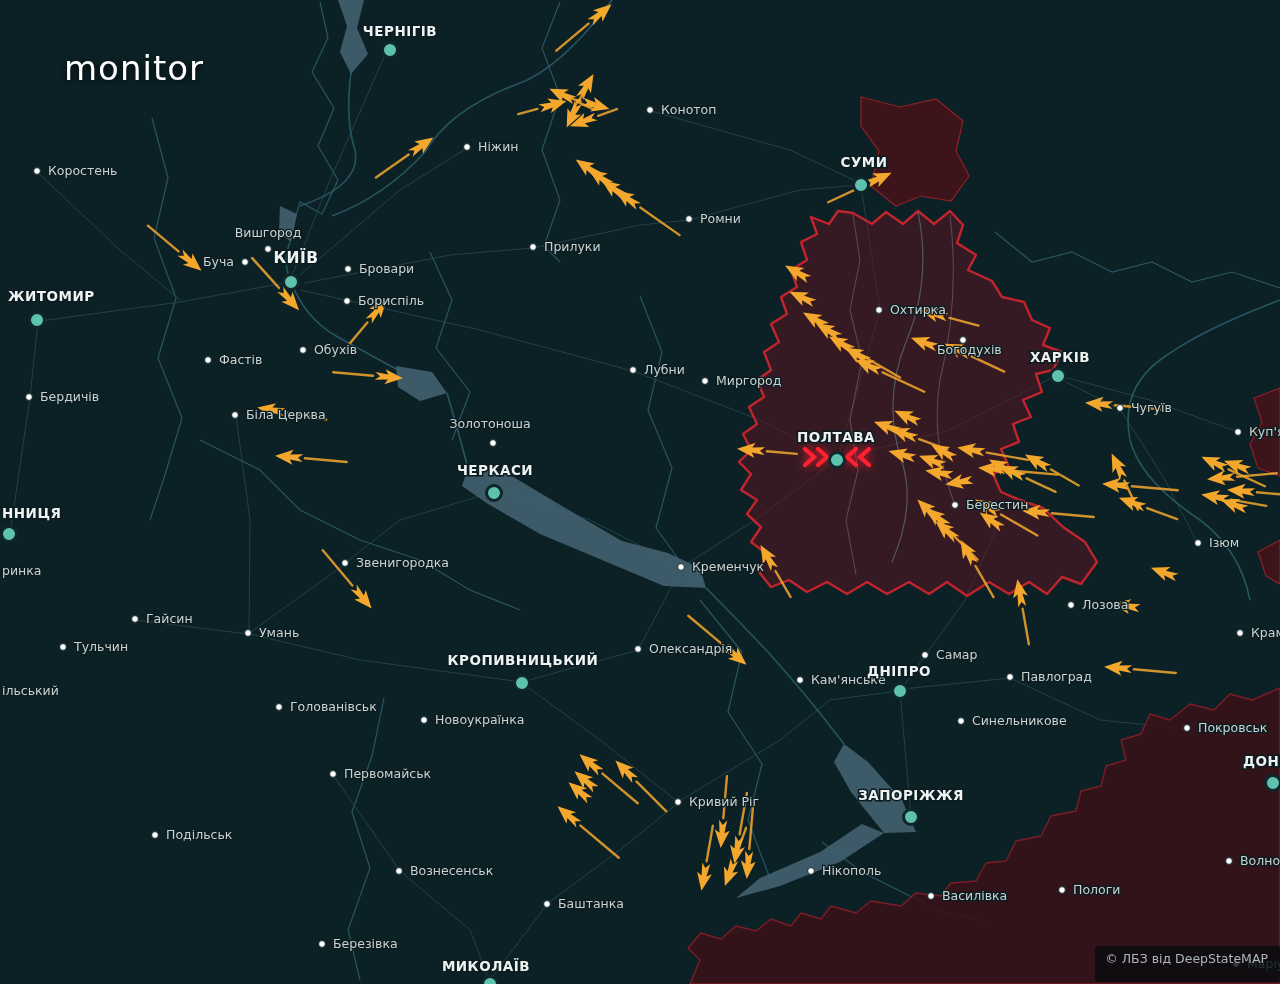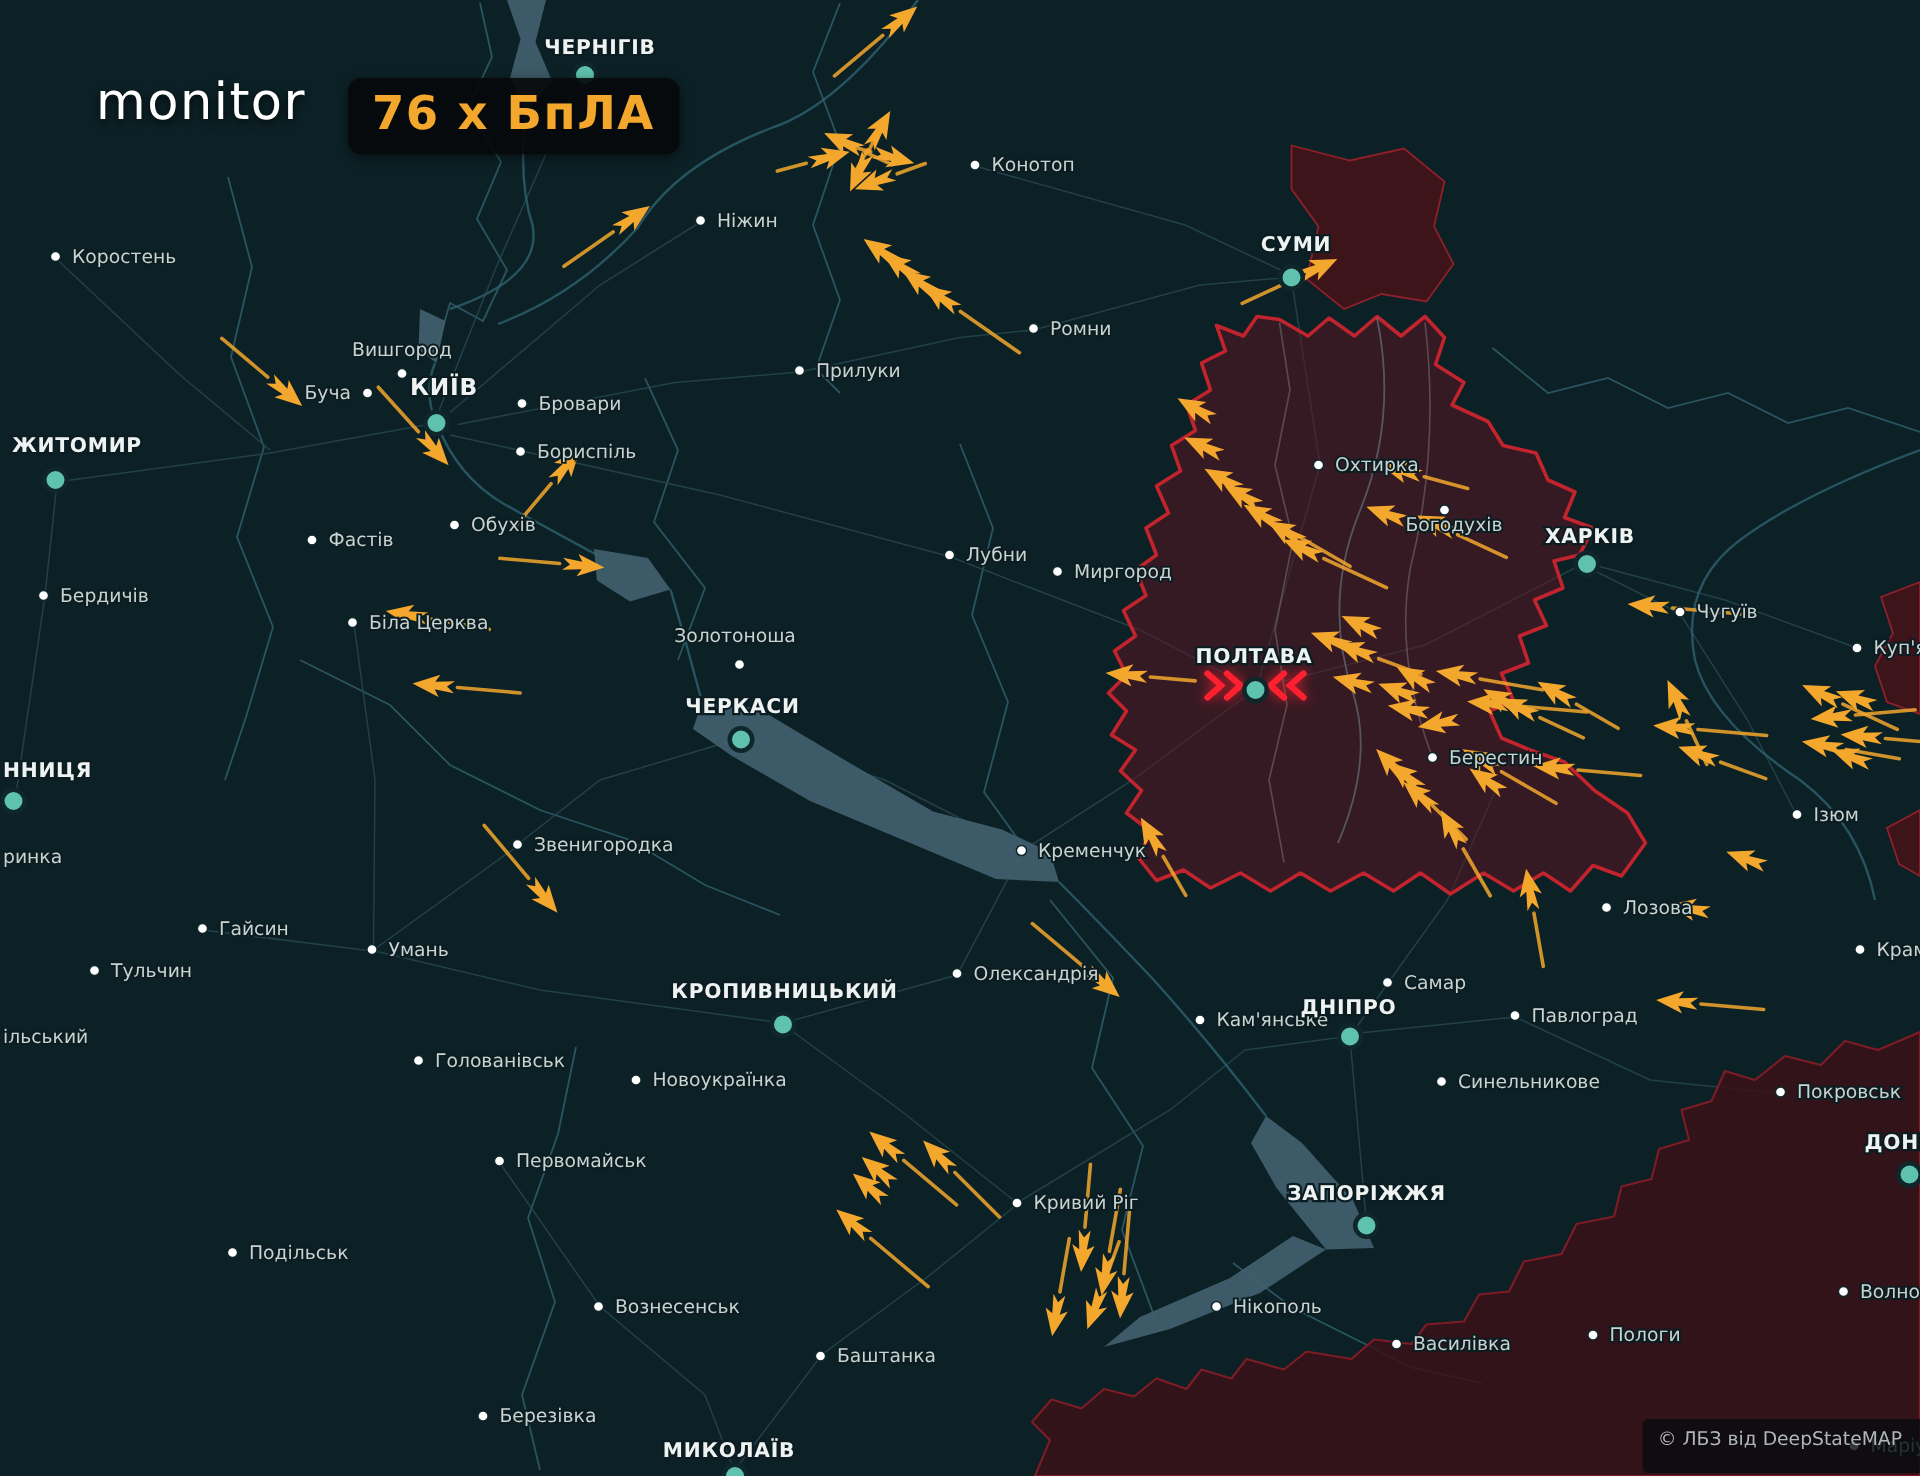--- a/index.html
+++ b/index.html
@@ -380,15 +380,14 @@
         <circle class="city-dot" cx="490" cy="984" r="7.5"></circle>
         <text class="city-label" x="486" y="971" text-anchor="middle">МИКОЛАЇВ</text>
         <circle class="city-dot" cx="9" cy="534" r="7.5"></circle>
         <text class="city-label" x="2" y="518" text-anchor="start">ННИЦЯ</text>
         <circle class="city-dot" cx="1273" cy="783" r="7.5"></circle>
         <text class="city-label" x="1243" y="766" text-anchor="start">ДОНЕЦ</text>
       </g>
   </svg>
 
   <div id="brand">monitor</div>
-  <div id="badge">76 х БпЛА</div>
   <div id="attribution">© ЛБЗ від DeepStateMAP</div>
 </div>
 
 </body></html>

